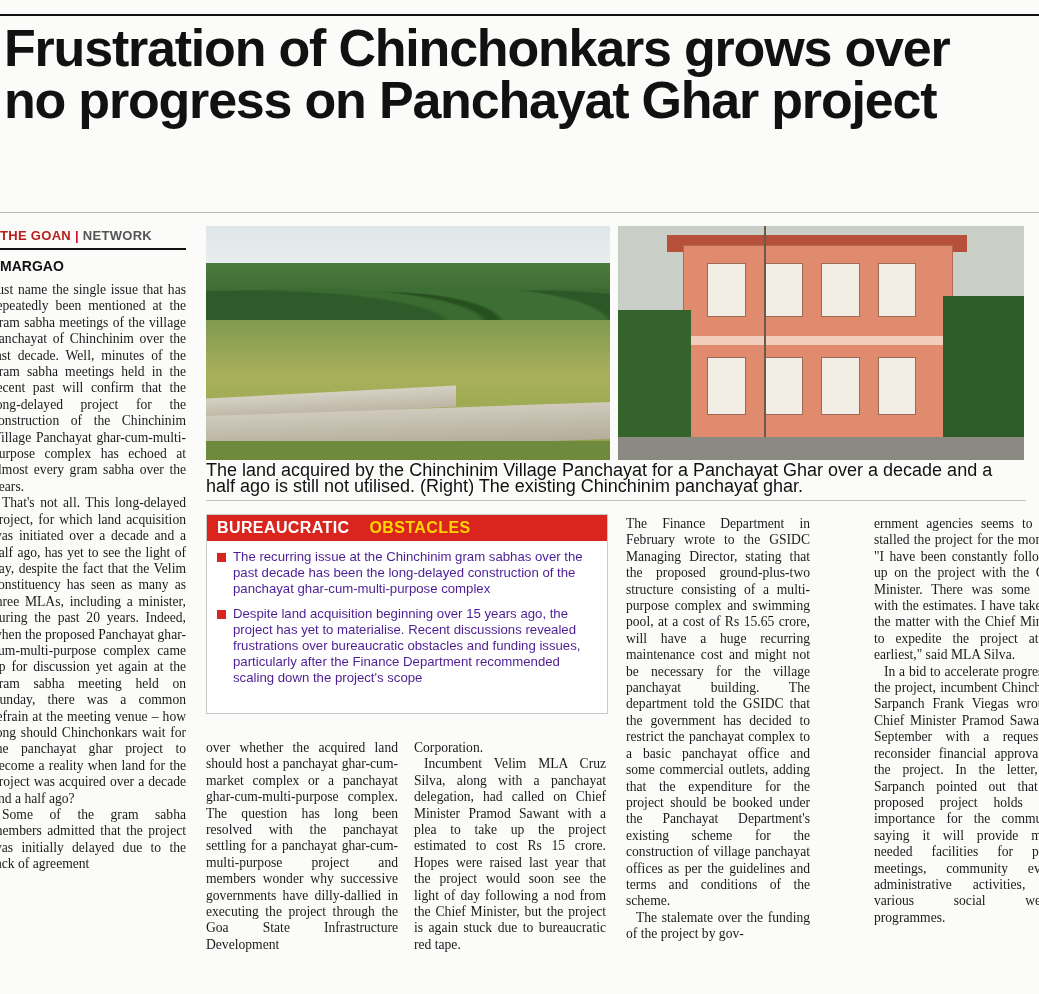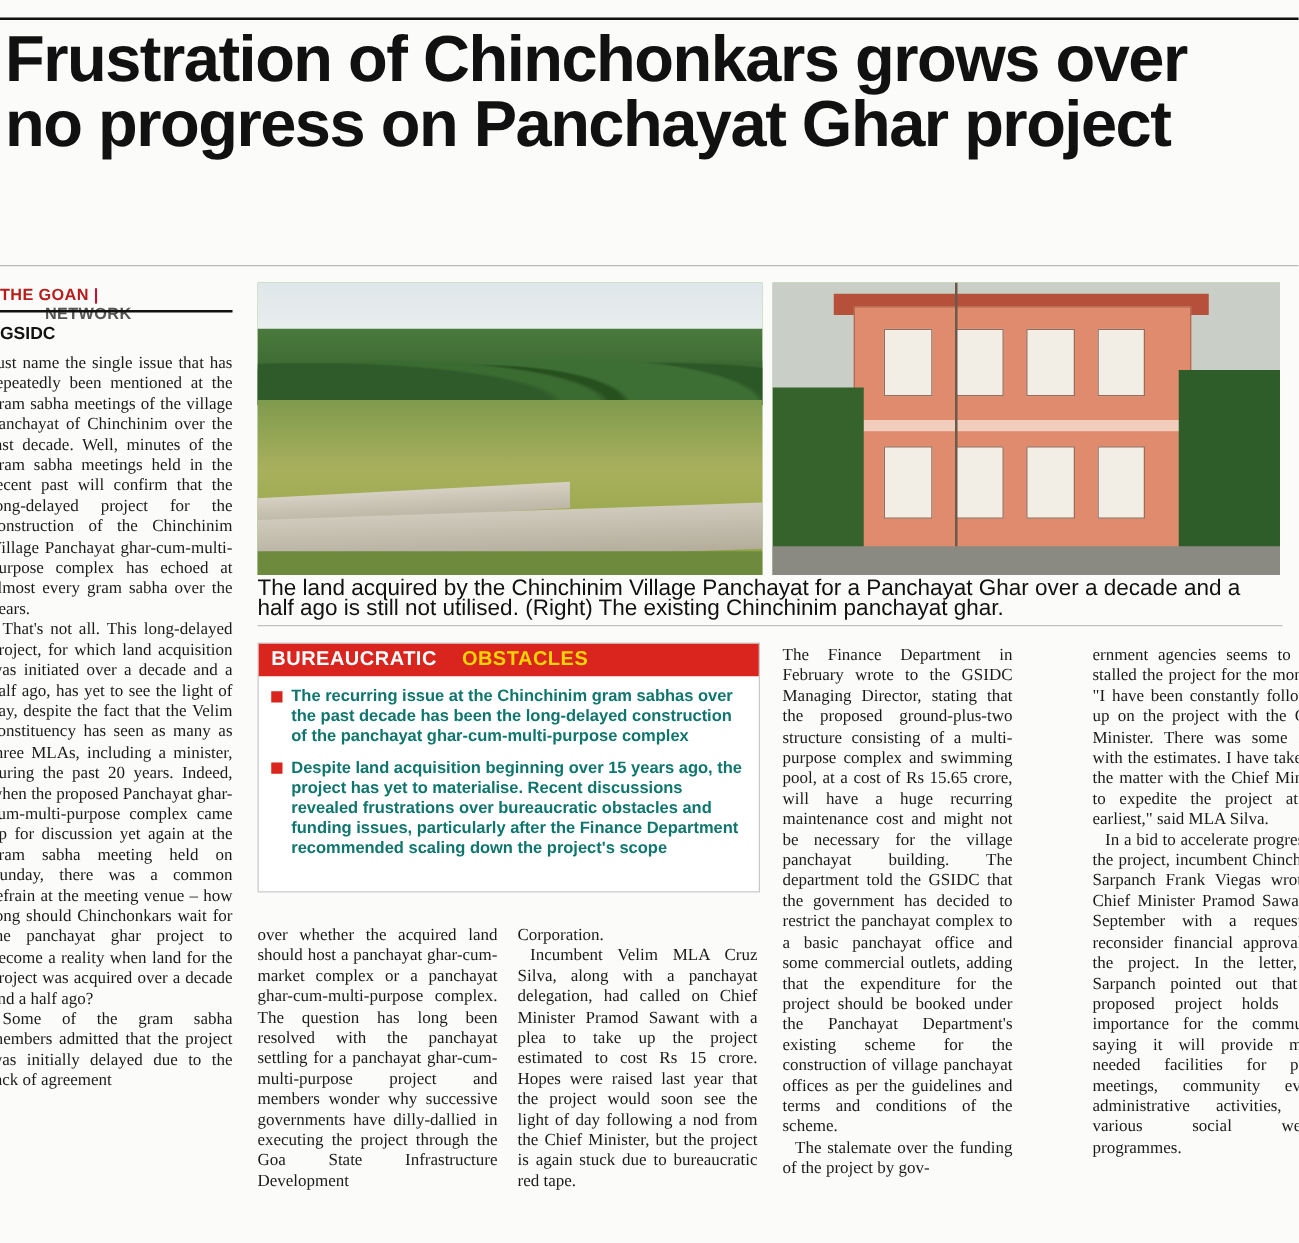--- a/index.html
+++ b/index.html
@@ -27,21 +27,21 @@
   .rule-sub{position:absolute;left:0;top:212px;width:1039px;height:1px;background:#b9b9b9;}
 
   
   .byline{
     position:absolute;left:0;top:228px;width:186px;
     font-family:"Liberation Sans", sans-serif;
     font-size:13px;font-weight:bold;letter-spacing:.3px;
   }
   .byline .paper{color:#b91c1c;}
   .byline .bar{color:#c8102e;}
-  .byline .net{color:#555;font-weight:bold;padding-left:36px;}
+  .byline .net{color:#555;font-weight:bold;}
   .rule-byline{position:absolute;left:0;top:248px;width:186px;height:2px;background:#111;}
   .dateline{
     position:absolute;left:0;top:258px;width:186px;
     font-family:"Liberation Sans", sans-serif;
     font-size:14px;font-weight:bold;color:#111;
   }
 
   
   .col{
     position:absolute;
@@ -82,21 +82,21 @@
     font-family:"Liberation Sans", sans-serif;
     font-weight:bold;font-size:16px;letter-spacing:.4px;
     display:flex;align-items:center;padding-left:10px;gap:20px;
   }
   .box-head .yellow{color:#ffd400;}
   .box-body{padding:8px 10px 6px 10px;}
   .bullet-row{display:flex;gap:7px;margin-bottom:9px;}
   .sq{width:9px;height:9px;background:#d9251d;flex:0 0 9px;margin-top:4px;}
   .bullet-text{
     font-family:"Liberation Sans", sans-serif;
-    font-size:13.2px;line-height:16px;color:#0f766e;font-weight:700;
+    font-size:13.2px;line-height:16px;color:#4c1d95;font-weight:400;
   }
 
   
   .sky{position:absolute;left:0;top:0;width:100%;height:26%;background:linear-gradient(#dfe7ea,#eef1ef);}
   .treeline{position:absolute;left:0;top:16%;width:100%;height:26%;
      background:radial-gradient(ellipse at 10% 100%, #2f5b2a 0 38%, transparent 40%),
                 radial-gradient(ellipse at 26% 100%, #3a6b31 0 40%, transparent 42%),
                 radial-gradient(ellipse at 44% 100%, #27501f 0 36%, transparent 38%),
                 radial-gradient(ellipse at 62% 100%, #3d6f34 0 42%, transparent 44%),
                 radial-gradient(ellipse at 80% 100%, #2c5726 0 38%, transparent 40%),
@@ -134,21 +134,21 @@
   </div>
 
   <div class="rule-sub"></div>
 
   <div class="byline">
     <span class="paper">THE GOAN</span>
     <span class="bar">|</span>
     <span class="net">NETWORK</span>
   </div>
   <div class="rule-byline"></div>
-  <div class="dateline">GSIDC</div>
+  <div class="dateline">MARGAO</div>
 
   <div class="photo" id="photo-left">
     <div class="sky"></div>
     <div class="treeline"></div>
     <div class="field"></div>
     <div class="wall2"></div>
     <div class="wall"></div>
     <div class="grassfront"></div>
   </div>
 

